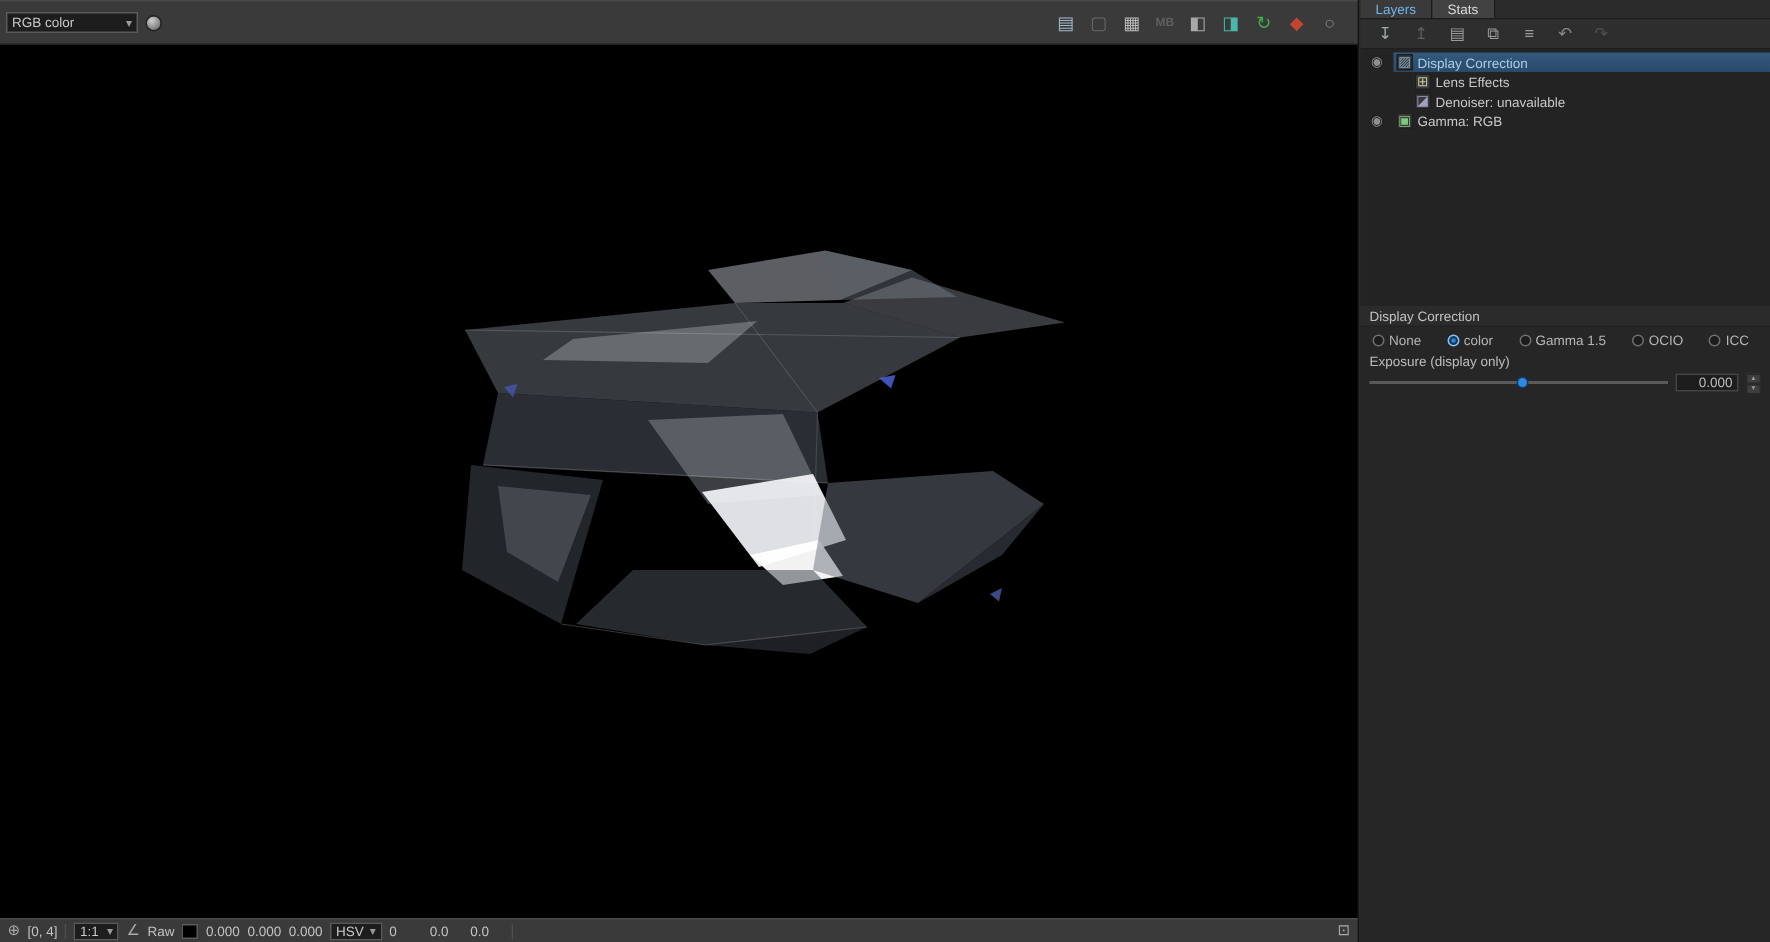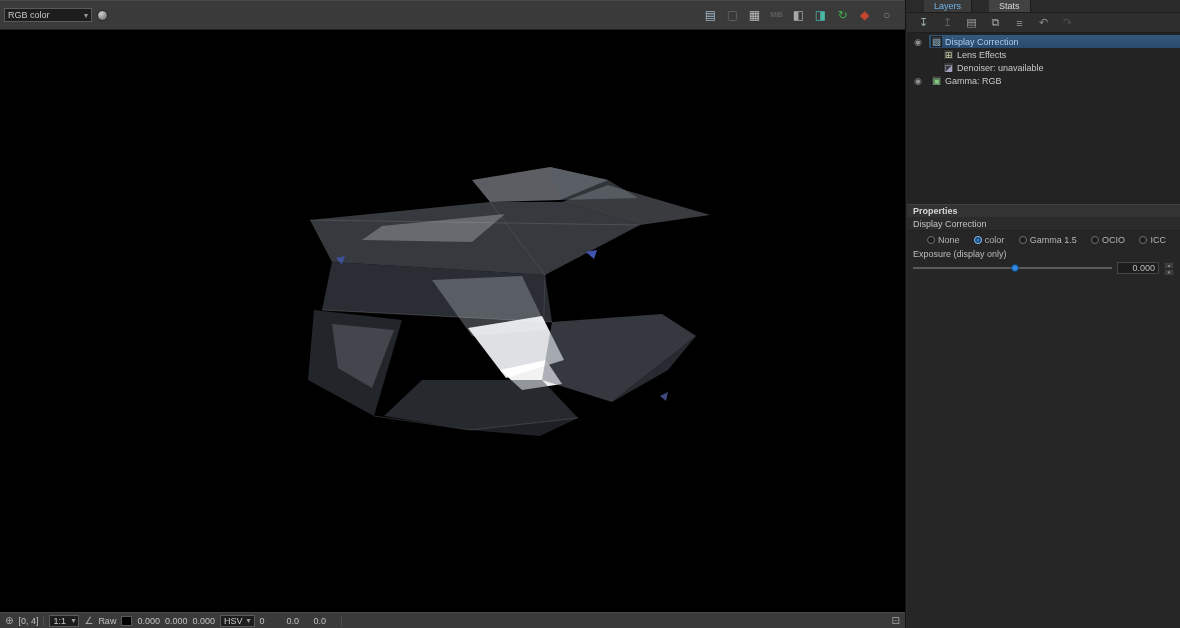--- a/index.html
+++ b/index.html
@@ -35,39 +35,39 @@
   .sb-dd { height:12px; min-width:30px; }
   .sb-divider { width:1px; height:10px; background:#2a2a2a; border-right:1px solid #4e4e4e; }
   .sb-swatch { width:11px; height:10px; background:#000; border:1px solid #5a5a5a; }
   .sb-val { min-width:22px; text-align:left; color:#c2c2c2; }
   .sb-message { width:315px; height:11px; background:#2f2f2f; border:1px solid #252525; border-bottom-color:#4a4a4a; color:#6f6f6f; display:flex; align-items:center; padding:0 4px; overflow:hidden; white-space:nowrap; }
   .sb-spacer { flex:1; }
 
   
   .right-col { position:absolute; left:907px; top:0; width:273px; height:628px; background:#262626; display:flex; flex-direction:column; }
   .tabs { height:13px; display:flex; background:#2a2a2a; border-bottom:1px solid #1c1c1c; }
-  .tab { padding:0 10px; display:flex; align-items:center; border-right:1px solid #1c1c1c; cursor:default;margin-left:17px; }
+  .tab { padding:0 10px; display:flex; align-items:center; border-right:1px solid #1c1c1c; cursor:default; }
   .tab.active { background:#3a3a3a; color:#6fb3e8; }
   .tab.inactive { background:#424242; color:#dadada; }
 
   .layer-toolbar { height:20px; display:flex; align-items:center; gap:9px; padding:0 9px; background:#2e2e2e; border-bottom:1px solid #1e1e1e; }
   .lt-icon { width:15px; height:15px; display:flex; align-items:center; justify-content:center; font-size:11px; cursor:default; }
 
   .layer-tree { height:171px; background:#232323; padding-top:2px; }
   .tree-row { height:13px; display:flex; align-items:center; }
   .eye-cell { width:22px; display:flex; align-items:center; justify-content:center; color:#8f8f8f; font-size:9px; flex:none; }
   .row-content { flex:1; height:13px; display:flex; align-items:center; gap:3px; padding-left:2px; }
   .tree-row.selected .row-content { background:linear-gradient(#33597d,#2a4a6a); color:#a9cdea; }
   .row-content.indent { margin-left:12px; }
   .type-icon { width:11px; height:11px; display:flex; align-items:center; justify-content:center; font-size:9px; background:#3a3a3a; border:1px solid #1e1e1e; }
   .tree-label { white-space:nowrap; }
 
   .props-header { height:13px; background:#333333; border-top:1px solid #3f3f3f; display:flex; align-items:center; padding:0 6px; font-weight:bold; color:#d6d6d6; }
   .props-section { height:14px; background:#2b2b2b; border-bottom:1px solid #222; display:flex; align-items:center; padding:0 6px; color:#c2c2c2; }
-  .radio-row { height:17px; display:flex; align-items:center; justify-content:space-between; padding:0 14px 0 20px; }
+  .radio-row { height:17px; display:flex; align-items:center; justify-content:space-between; padding:0 14px 0 8px; }
   .radio { display:flex; align-items:center; gap:3px; color:#b5b5b5; cursor:default; }
   .radio-circle { width:8px; height:8px; border-radius:50%; border:1px solid #6f6f6f; background:#1c1c1c; flex:none; }
   .radio.on .radio-circle { background:#2f87e0; border-color:#8fbfe8; box-shadow:inset 0 0 0 1.5px #123a5e; }
   .exposure-label { padding:1px 6px 2px; color:#bdbdbd; }
   .slider-row { height:14px; display:flex; align-items:center; gap:5px; padding:0 6px; }
   .slider { flex:1; position:relative; height:10px; cursor:default; }
   .slider .track { position:absolute; left:0; right:0; top:4px; height:2px; background:#5a5a5a; }
   .slider .thumb { position:absolute; left:49%; top:1px; width:8px; height:8px; border-radius:50%; background:#2f87e0; border:1px solid #0f3c66; }
   .value-box { width:42px; height:12px; background:#1d1d1d; border:1px solid #454545; color:#bdbdbd; display:flex; align-items:center; justify-content:flex-end; padding:0 3px; }
   .spinner { width:10px; height:12px; display:flex; flex-direction:column; }
@@ -195,21 +195,20 @@
     </div>
     <div class="tree-row">
       <span class="eye-cell">◉</span>
       <div class="row-content">
         <span class="type-icon" style="color: rgb(127, 200, 127);">▣</span>
         <span class="tree-label">Gamma: RGB</span>
       </div>
     </div>
   </div>
 
-  <div class="props-header">Properties</div>
   <div class="props-section">Display Correction</div>
 
   <div class="radio-row">
     <label class="radio">
       <span class="radio-circle"></span>
       <span>None</span>
     </label>
     <label class="radio on">
       <span class="radio-circle"></span>
       <span>color</span>

